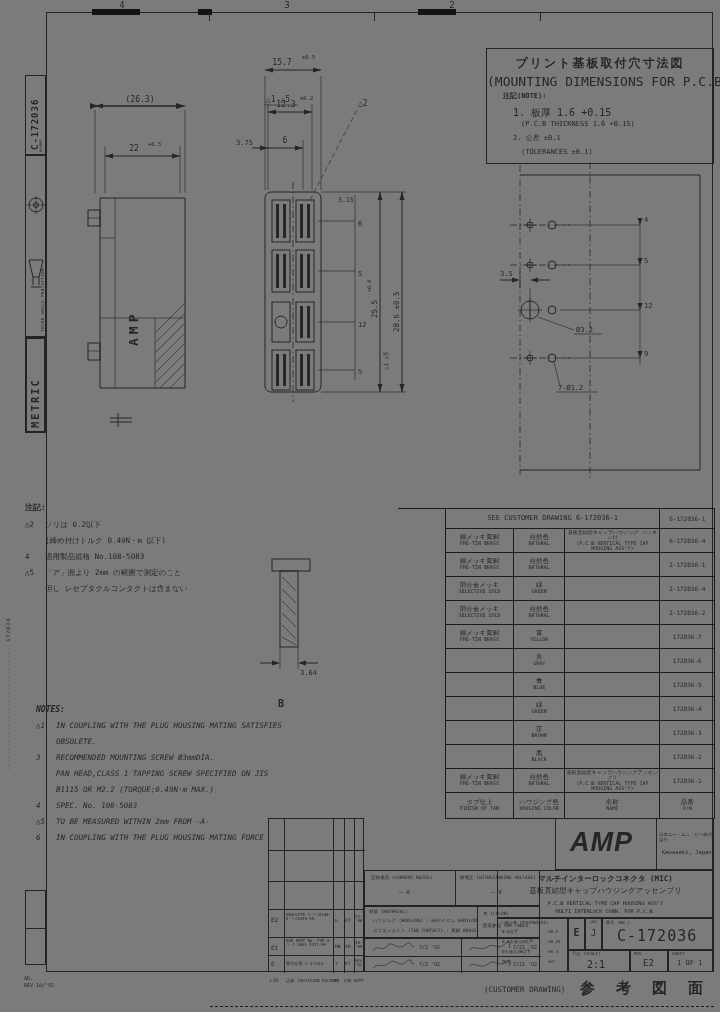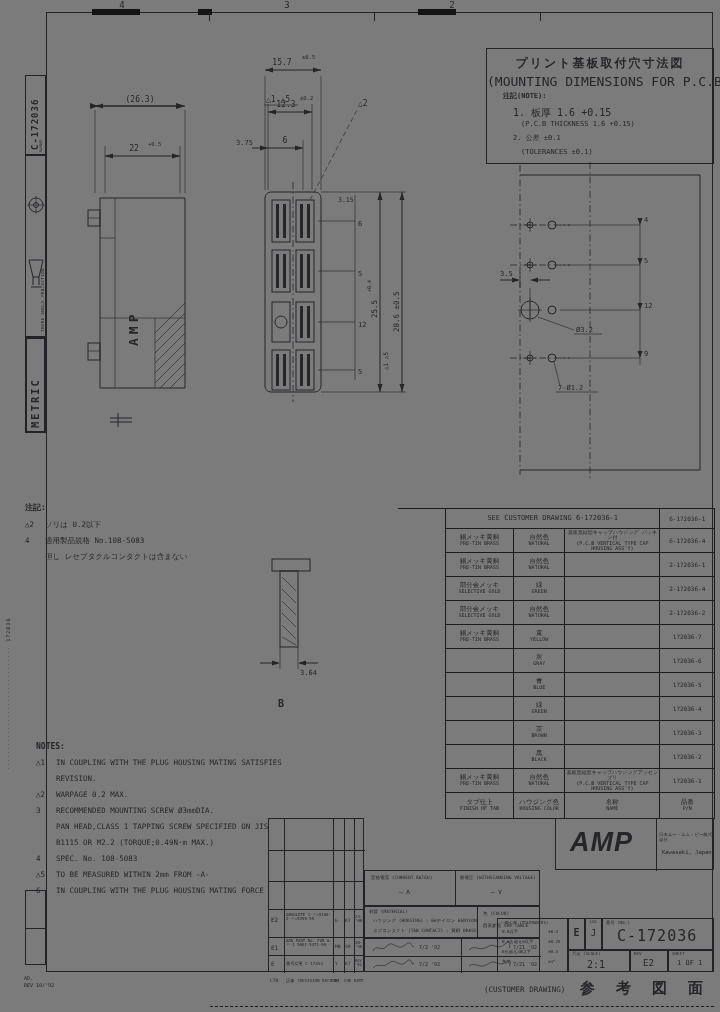--- a/index.html
+++ b/index.html
@@ -264,29 +264,30 @@
       <path class="ln" d="M4,118 H22 M44,118 H62"></path>
       <path class="fill" d="M24,118 L16,115.5 V120.5 Z M42,118 L50,115.5 V120.5 Z"></path>
       <text x="44" y="130" font-size="7">3.64</text>
     </g>
     <text x="22" y="162" font-size="10" font-weight="bold">B</text>
   </svg>
 
   <div class="notes" style="left:25px;top:502px;width:258px;">
     <div class="nh">注記:</div>
     <div class="nl"><span class="nm">△2</span><span>ソリは 0.2以下</span></div>
+    <div class="nl"><span class="nm"></span><span>(締め付けトルク 0.49N・m 以下)</span></div>
     <div class="nl"><span class="nm">4</span><span>適用製品規格 No.108-5083</span></div>
+    <div class="nl"><span class="nm">△5</span><span>「ア」面より 2mm の範囲で測定のこと</span></div>
     <div class="nl"><span class="nm"></span><span>但し レセプタクルコンタクトは含まない</span></div>
   </div>
 
-  <div class="notes" style="left:36px;top:742px;width:258px;">
+  <div class="notes" style="left:36px;top:705px;width:258px;font-style:italic;">
     <div class="nh">NOTES:</div>
     <div class="nl"><span class="nm">△1</span><span>IN COUPLING WITH THE PLUG HOUSING MATING SATISFIES</span></div>
-    <div class="nl"><span class="nm"></span><span>REVISION.</span></div>
-    <div class="nl"><span class="nm">△2</span><span>WARPAGE 0.2 MAX.</span></div>
+    <div class="nl"><span class="nm"></span><span>OBSOLETE.</span></div>
     <div class="nl"><span class="nm">3</span><span>RECOMMENDED MOUNTING SCREW Ø3mmDIA.</span></div>
     <div class="nl"><span class="nm"></span><span>PAN HEAD,CLASS 1 TAPPING SCREW SPECIFIED ON JIS</span></div>
     <div class="nl"><span class="nm"></span><span>B1115 OR M2.2 (TORQUE;0.49N·m MAX.)</span></div>
     <div class="nl"><span class="nm">4</span><span>SPEC. No. 108-5083</span></div>
     <div class="nl"><span class="nm">△5</span><span>TO BE MEASURED WITHIN 2mm FROM -A-</span></div>
     <div class="nl"><span class="nm">6</span><span>IN COUPLING WITH THE PLUG HOUSING MATING FORCE</span></div>
   </div>
 
   <div id="ptable">
     <div class="trow">
@@ -565,20 +566,26 @@
     <div class="t" style="left:148px;top:23px;font-size:5px;">7/21 '92</div>
   </div>
 
   <div class="box" style="left:555px;top:818px;width:159px;height:52px;">
     <div class="t" style="left:14px;top:9px;font-size:27px;font-weight:900;font-style:italic;letter-spacing:1px;font-family:'Liberation Sans',sans-serif;">AMP</div>
     <div class="vl" style="left:100px;top:0;height:52px;"></div>
     <div class="t" style="left:103px;top:14px;width:54px;font-size:4.4px;white-space:normal;">日本エー・エム・ピー株式会社</div>
     <div class="t" style="left:106px;top:30px;font-size:5.5px;">Kawasaki, Japan</div>
   </div>
 
+  <div class="box" style="left:497px;top:870px;width:217px;height:48px;">
+    <div class="t ctr" style="left:0;top:4px;width:215px;font-size:7.5px;font-weight:bold;">マルチインターロックコネクタ (MIC)</div>
+    <div class="t ctr" style="left:0;top:16px;width:215px;font-size:7.5px;">基板直結型キャップハウジングアッセンブリ</div>
+    <div class="t ctr" style="left:0;top:30px;width:215px;font-size:5.2px;">P.C.B VERTICAL TYPE CAP HOUSING ASS'Y</div>
+    <div class="t ctr" style="left:0;top:38px;width:215px;font-size:5.2px;">MULTI INTERLOCK CONN. FOR P.C.B.</div>
+  </div>
 
   <div class="box" style="left:497px;top:918px;width:71px;height:54px;">
     <div class="t" style="left:3px;top:2px;font-size:4px;">一般公差 (TOLERANCES)</div>
     <div class="t" style="left:4px;top:11px;font-size:4.2px;">0.6以下</div>
     <div class="t" style="left:50px;top:11px;font-size:4.2px;">±0.2</div>
     <div class="t" style="left:4px;top:21px;font-size:4.2px;">0.6を超え6以下</div>
     <div class="t" style="left:50px;top:21px;font-size:4.2px;">±0.25</div>
     <div class="t" style="left:4px;top:31px;font-size:4.2px;">6を超え30以下</div>
     <div class="t" style="left:50px;top:31px;font-size:4.2px;">±0.3</div>
     <div class="t" style="left:4px;top:41px;font-size:4.2px;">角度</div>

